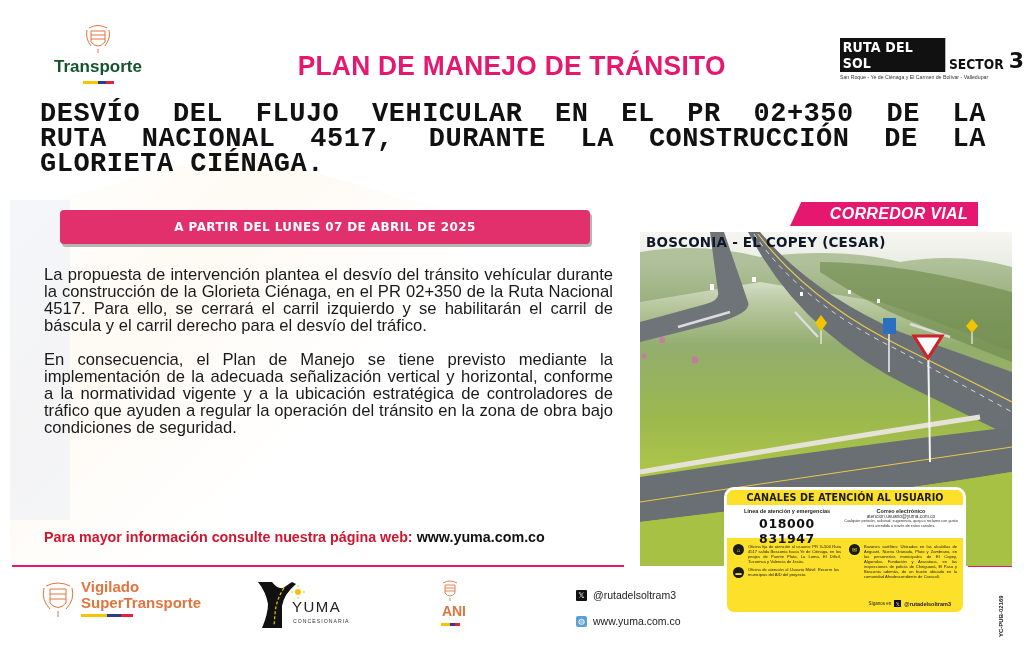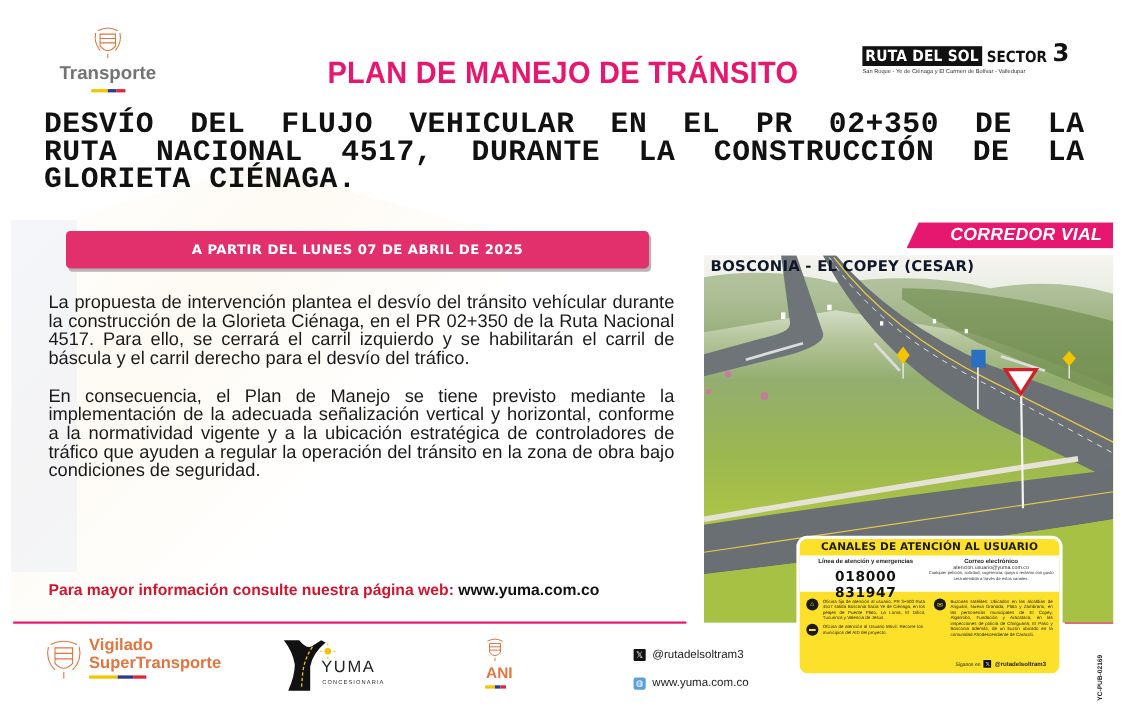--- a/index.html
+++ b/index.html
@@ -15,35 +15,35 @@
     opacity: 0.7; pointer-events: none;
   }
   .bg-ornament2 {
     position: absolute; left: 10px; top: 200px; width: 60px; height: 320px;
     background: rgba(235,238,245,0.55); pointer-events: none;
   }
 
   
   .logo-transporte { position: absolute; left: 38px; top: 22px; width: 120px; text-align: center; }
   .logo-transporte .crest { width: 28px; height: 32px; margin: 0 auto; display: block; }
-  .logo-transporte .name { color: #737373; font-weight: 700; font-size: 17px; margin-top: 3px; display: block; }
+  .logo-transporte .name { color: #14532d; font-weight: 700; font-size: 17px; margin-top: 3px; display: block; }
   .flag-bar { display: flex; justify-content: center; margin-top: 4px; height: 3px; }
   .flag-bar span { display: block; height: 3px; }
   .flag-bar .y { width: 15px; background: #f6c500; }
   .flag-bar .b { width: 8px; background: #2b3b8f; }
   .flag-bar .r { width: 8px; background: #e0243b; }
 
   .main-title {
     position: absolute; left: 0; right: 0; top: 50px; text-align: center;
     color: #e5176f; font-weight: 700; font-size: 28px; letter-spacing: 0.3px;
     padding-left: 0px;
   }
   .main-title span { display: inline-block; transform: scaleX(0.94); margin-left: 0px; }
 
-  .logo-ruta { position: absolute; left: 784px; top: 38px; }
+  .logo-ruta { position: absolute; left: 840px; top: 38px; }
   .logo-ruta .row { display: flex; align-items: flex-end; }
   .logo-ruta .box {
     background: #111; color: #fff; font-weight: 700; font-size: 14px;
     padding: 1px 3px; letter-spacing: 0.2px; transform: scaleX(0.9); transform-origin: left;
     font-family: "DejaVu Sans", sans-serif;
   }
   .logo-ruta .sector { font-weight: 700; font-size: 14px; color: #111; margin-left: -8px; font-family: "DejaVu Sans", sans-serif; transform: scaleX(0.88); transform-origin: left; display:inline-block; }
   .logo-ruta .num { font-weight: 700; font-size: 22px; color: #111; margin-left: -2px; line-height: 22px; font-family: "DejaVu Sans", sans-serif; }
   .logo-ruta .sub { font-size: 5.2px; color: #333; margin-top: 2px; white-space: nowrap; }
 
@@ -84,21 +84,21 @@
 
   .divider {
     position: absolute; left: 12px; top: 565px; width: 612px; height: 2px; background: #e5176f;
   }
   .divider-r {
     position: absolute; left: 968px; top: 565px; width: 44px; height: 2px; background: #e5176f;
   }
 
   
   .corredor-tag {
-    position: absolute; left: 824px; top: 202px; width: 188px; height: 24px;
+    position: absolute; left: 790px; top: 202px; width: 188px; height: 24px;
     background: #e5176f; color: #fff; font-style: italic; font-weight: 700;
     font-size: 16px; display: flex; align-items: center; justify-content: flex-end; padding-right: 10px;
     clip-path: polygon(6% 0, 100% 0, 100% 100%, 0 100%);
     letter-spacing: 0.3px;
   }
   .photo {
     position: absolute; left: 640px; top: 232px; width: 372px; height: 334px; overflow: hidden;
     background: linear-gradient(180deg, #f7f5f1 0%, #e8ede3 10%, #b7c79e 22%, #93ad6f 34%, #9bb84f 55%, #b0c745 75%, #a8be48 100%);
   }
   .photo svg { position: absolute; left: 0; top: 0; width: 372px; height: 334px; }

